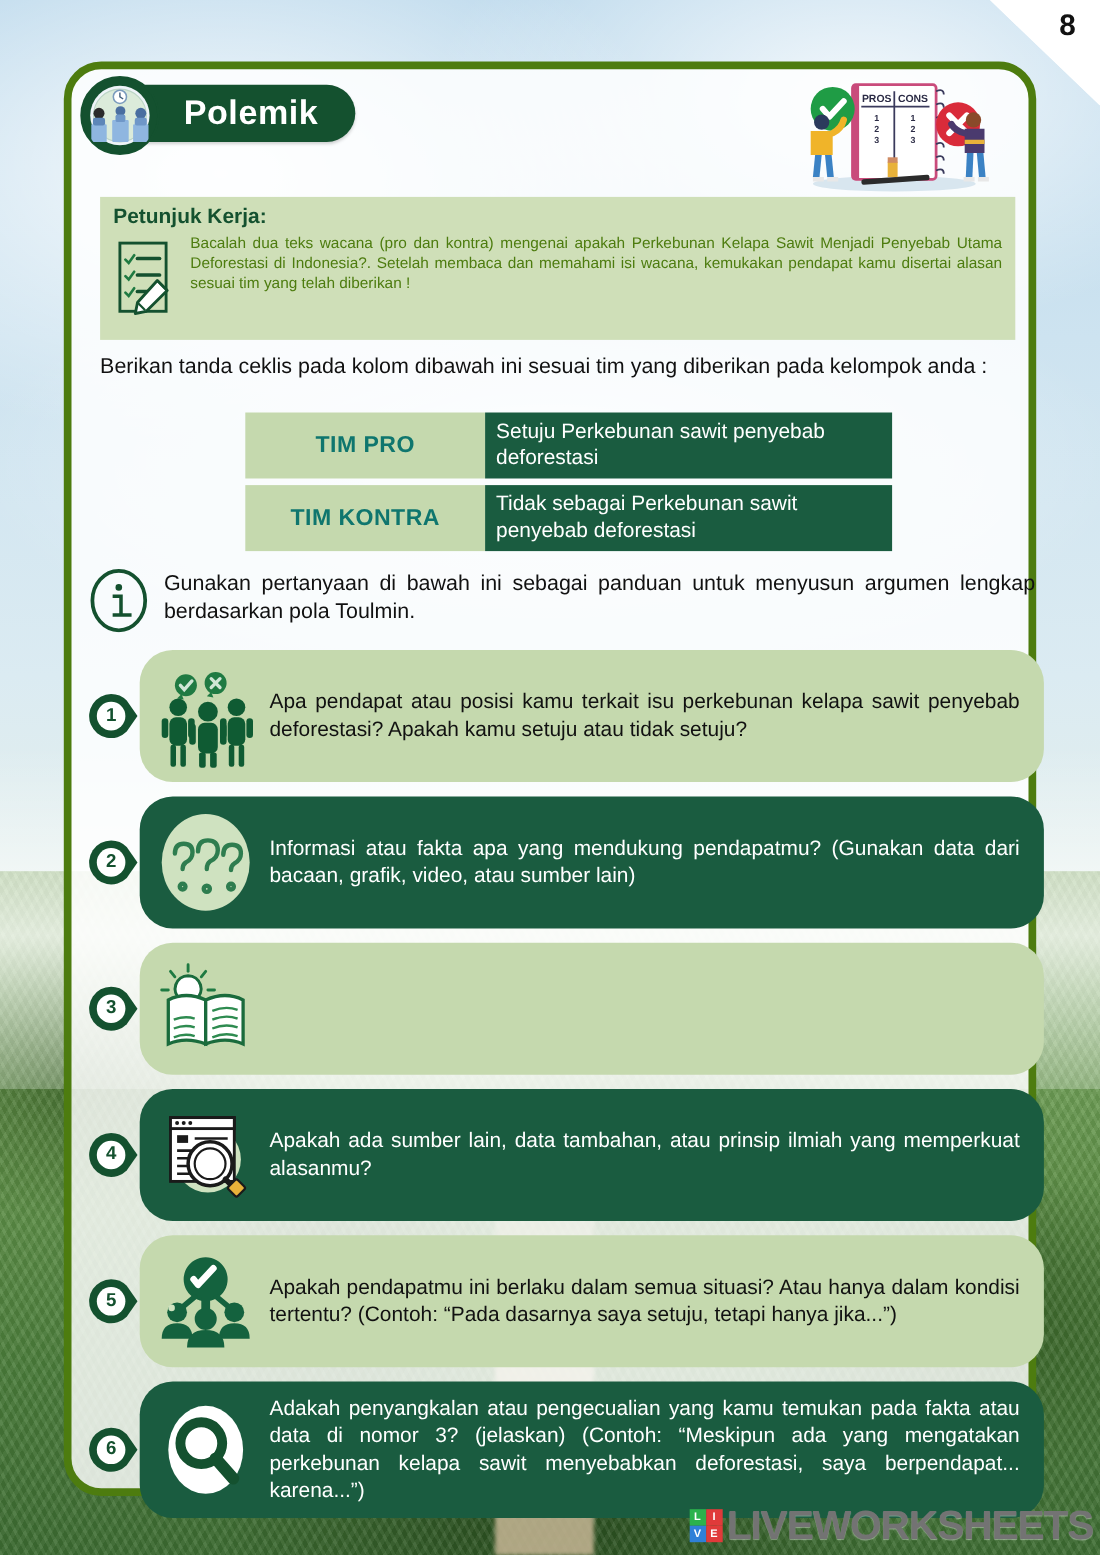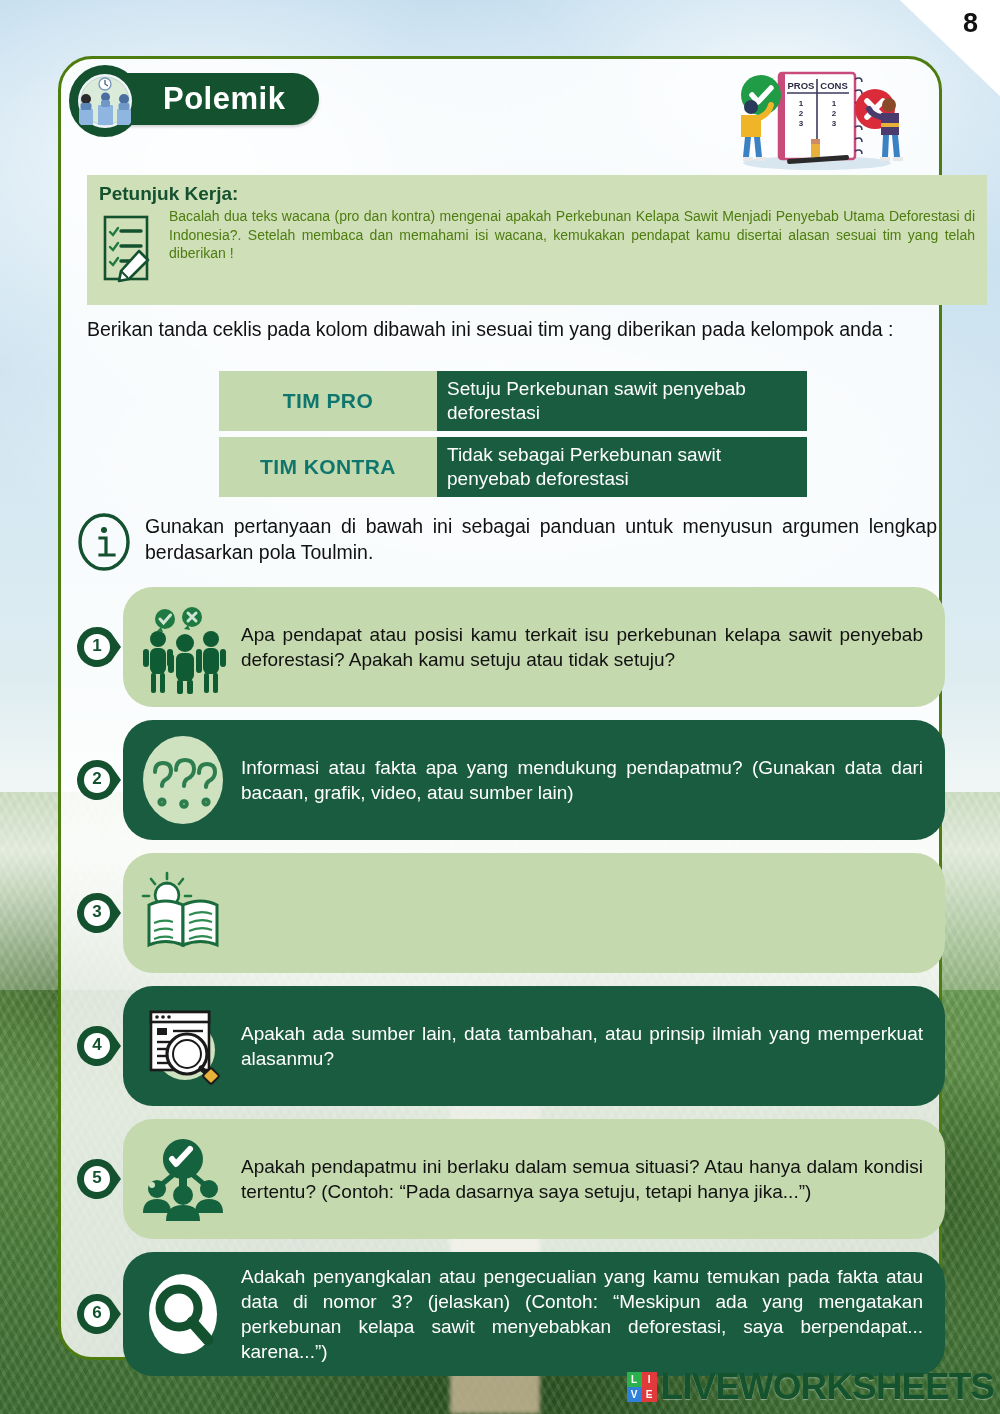--- a/index.html
+++ b/index.html
@@ -50,21 +50,21 @@
   #page-num {
     position:absolute; right:22px; top:8px; z-index:7;
     font-size:27px; font-weight:bold; color:#111;
     font-family:"Liberation Sans", sans-serif;
   }
 
   
   #card {
     position:absolute; left:58px; top:56px; width:884px; height:1304px;
     background:rgba(255,255,255,.82);
-    border:3px solid #4d7c0f; border-radius:34px;
+    border:7px solid #4d7c0f; border-radius:34px;
     z-index:2; box-sizing:border-box;
   }
 
   
   #header { position:absolute; left:0; top:0; width:100%; height:112px; }
   .title-pill {
     position:absolute; left:24px; top:14px;
     height:52px; padding:0 34px 0 78px;
     background:#14512f; border-radius:28px;
     display:flex; align-items:center;
@@ -75,21 +75,21 @@
   }
   .title-emblem {
     position:absolute; left:8px; top:6px; width:68px; height:68px;
     border-radius:50%; background:#14512f; overflow:hidden;
     border:2px solid #14512f;
   }
   .header-art { position:absolute; right:22px; top:6px; width:200px; height:106px; }
 
   
   #instructions {
-    position:absolute; left:26px; top:116px; width:900px;
+    position:absolute; left:26px; top:116px; width:832px;
     background:#cfdfb8; padding:8px 12px 12px 12px; box-sizing:border-box;
   }
   .petunjuk-label {
     color:#14512f; font-size:19px; font-weight:bold; margin:0 0 2px 0;
   }
   .instr-row { display:flex; gap:12px; align-items:flex-start; }
   .instr-icon { flex:0 0 auto; width:58px; height:84px; margin-top:2px; }
   .instr-text {
     font-size:14px; line-height:1.33; color:#4d7c0f; text-align:justify;
     flex:1 1 auto;
@@ -147,21 +147,21 @@
   #watermark {
     position:absolute; right:6px; bottom:6px; z-index:8;
     display:flex; align-items:center; gap:4px;
   }
   .wm-logo { display:flex; width:30px; flex-wrap:wrap; }
   .wm-logo i {
     width:15px; height:15px; display:flex; align-items:center; justify-content:center;
     font-style:normal; font-size:10px; font-weight:bold; color:#fff;
   }
   .wm-text {
-    font-size:37px; font-weight:bold; color:#14532d; letter-spacing:-1px;
+    font-size:37px; font-weight:bold; color:#737373; letter-spacing:-1px;
     text-shadow:0 1px 1px rgba(255,255,255,.4);
   }
 </style>
 </head>
 <body>
 
 <div id="bg">
   <div class="sky"></div>
   <div class="canopy"></div>
   <div class="road"></div>

